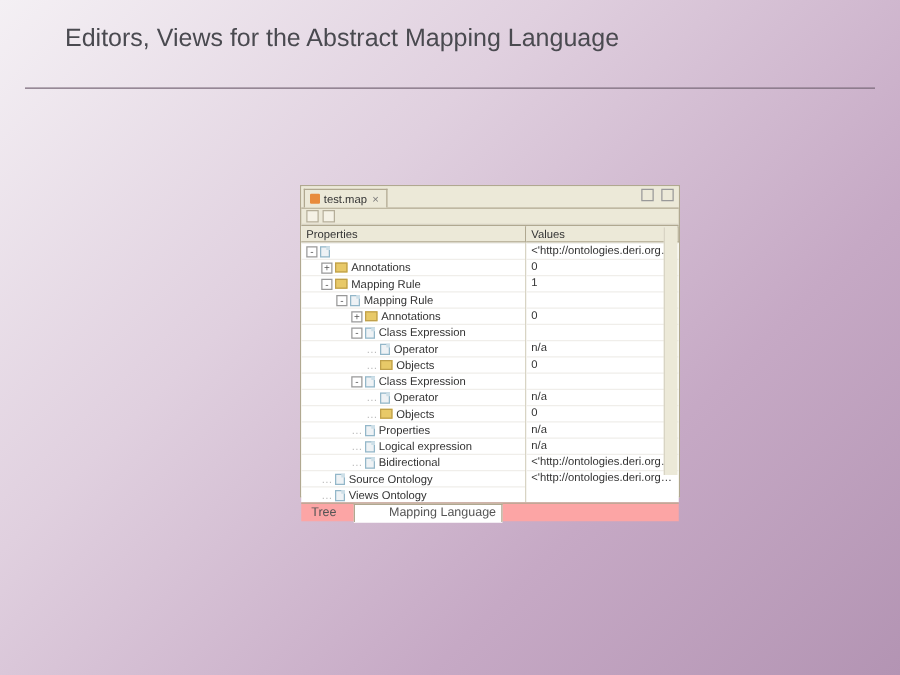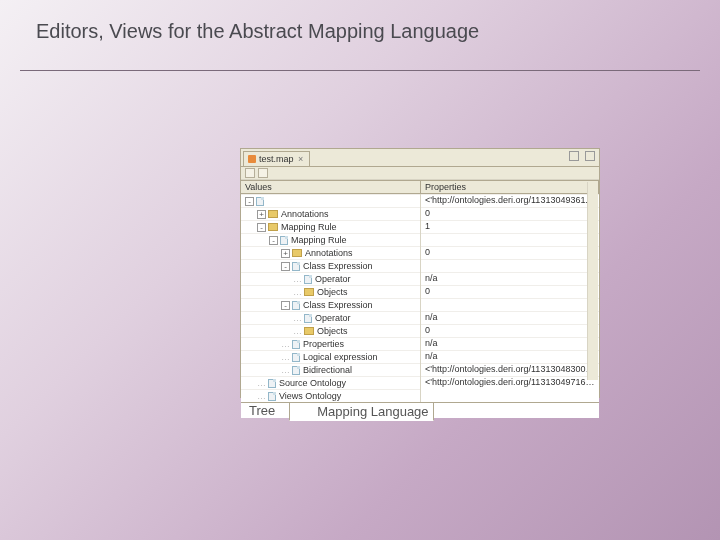--- a/index.html
+++ b/index.html
@@ -3,30 +3,30 @@
 <meta charset="utf-8">
 <style>
   * { box-sizing: border-box; margin: 0; padding: 0; }
   body {
     width: 720px; height: 540px;
     font-family: Arial, Helvetica, sans-serif;
     background: linear-gradient(135deg, #f4f0f4 0%, #e0d0df 35%, #c6a9c5 70%, #b394b3 100%);
     position: relative;
   }
   .title {
-    position: absolute; left: 36px; top: 20px;
+    position: absolute; left: 52px; top: 20px;
     font-size: 20px; color: #4a4a50; font-weight: 400;
   }
   .hr {
     position: absolute; left: 20px; right: 20px; top: 70px;
     height: 1px; background: #7a6a7a;
   }
   .panel {
     position: absolute; left: 240px; top: 148px;
-    width: 360px; height: 250px;
+    width: 304px; height: 250px;
     background: #ece9d8;
     border: 1px solid #b0a890;
     font-size: 9px; color: #333;
     display: flex; flex-direction: column;
   }
   .tabbar {
     height: 18px; background: #ece9d8;
     display: flex; align-items: flex-end;
     padding: 2px 2px 0 2px;
     border-bottom: 1px solid #b0a890;
@@ -65,23 +65,23 @@
   .row { display: flex; align-items: center; height: 13px; padding-left: 4px; white-space: nowrap; }
   .vrow { height: 13px; padding: 0 4px; white-space: nowrap; overflow: hidden; text-overflow: ellipsis; border-top: 1px solid #f0eeea; }
   .trow { border-top: 1px solid #f0eeea; }
   .tw { display: inline-block; width: 9px; height: 9px; border: 1px solid #999; margin-right: 2px; font-size: 8px; line-height: 7px; text-align: center; color: #555; background: #fff; }
   .sp { display: inline-block; }
   .ic-folder { display: inline-block; width: 10px; height: 8px; background: #e8c968; border: 1px solid #c0a04a; margin-right: 3px; }
   .ic-file { display: inline-block; width: 8px; height: 9px; background: #eef2f5; border: 1px solid #93b7c9; margin-right: 3px; position: relative; }
   .ic-file::after { content: ""; position: absolute; right: -1px; top: -1px; width: 3px; height: 3px; background: #cddfe8; }
   .dots { color: #bbb; letter-spacing: -1px; }
   .bottom-tabs {
-    height: 16px; background: #ffffff; border-top: 1px solid #b0a890;
+    height: 16px; background: #fca5a5; border-top: 1px solid #b0a890;
     display: flex; align-items: center; padding: 0 4px; gap: 10px;
-    font-size: 13px; color: #555;
+    font-size: 10px; color: #555;
   }
   .bottom-tabs .btab { padding: 1px 4px; }
   .btab.active { background: #fff; border: 1px solid #b0a890; border-bottom: 1px solid #fff; margin-bottom: -1px; padding-left: 27px; }
   .scroll-r { position: absolute; right: 1px; top: 33px; bottom: 17px; width: 11px; background: #ece9d8; border-left: 1px solid #d8d4c4; }
 </style>
 </head>
 <body>
 
 <div class="title">Editors, Views for the Abstract Mapping Language</div>
 <div class="hr"></div>
@@ -96,22 +96,22 @@
     <div class="win-icons">
       <span></span>
       <span></span>
     </div>
   </div>
   <div class="tool-row">
     <span class="tool-btn"></span>
     <span class="tool-btn"></span>
   </div>
   <div class="grid">
+    <div class="hdr">Properties</div>
     <div class="hdr">Values</div>
-    <div class="hdr">Properties</div>
     <div class="tree" id="tree">
         <div class="row trow">
           <span class="sp" style="width: 0px;"></span>
           <span class="tw">-</span>
           <span class="ic-file"></span>
           <span></span>
         </div>
         <div class="row trow">
           <span class="sp" style="width: 12px;"></span>
           <span class="tw">+</span>

